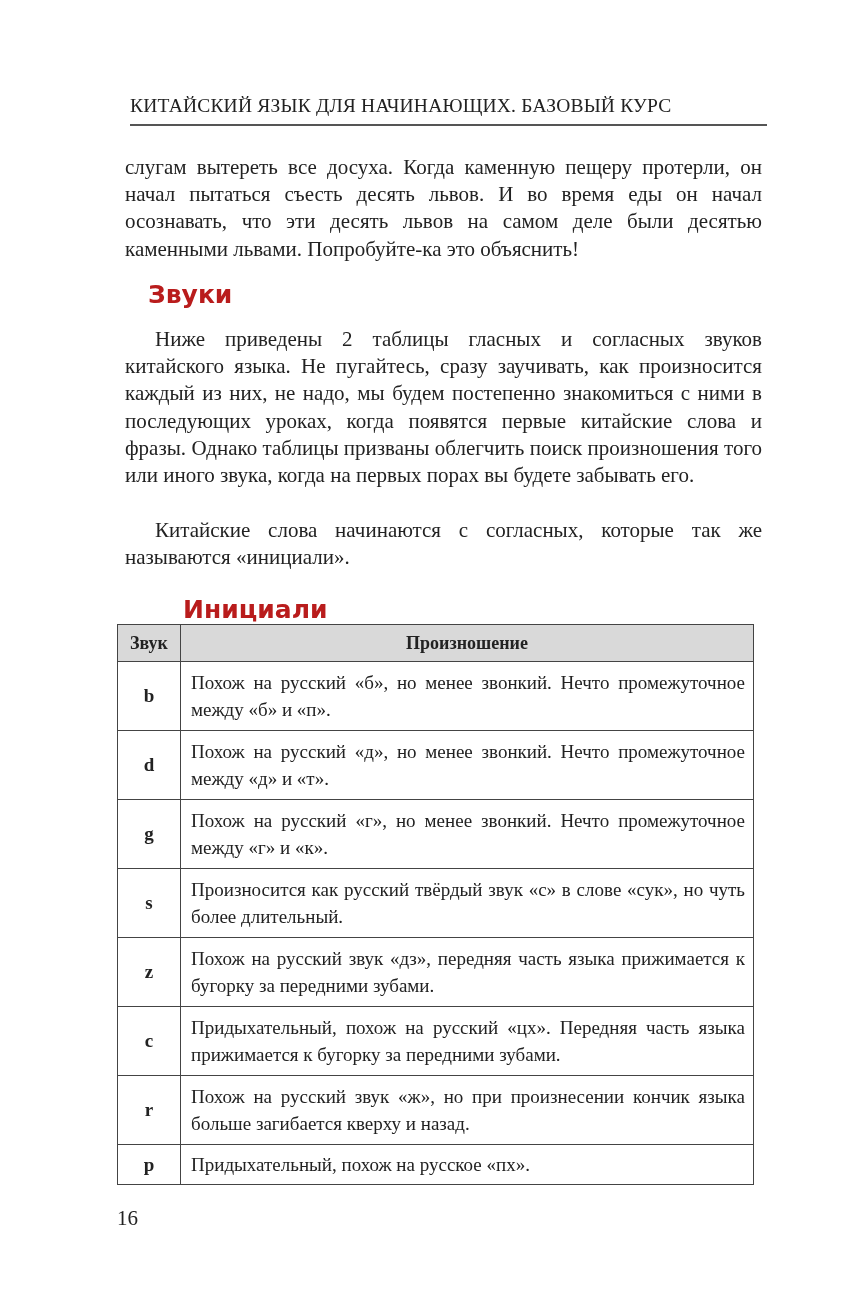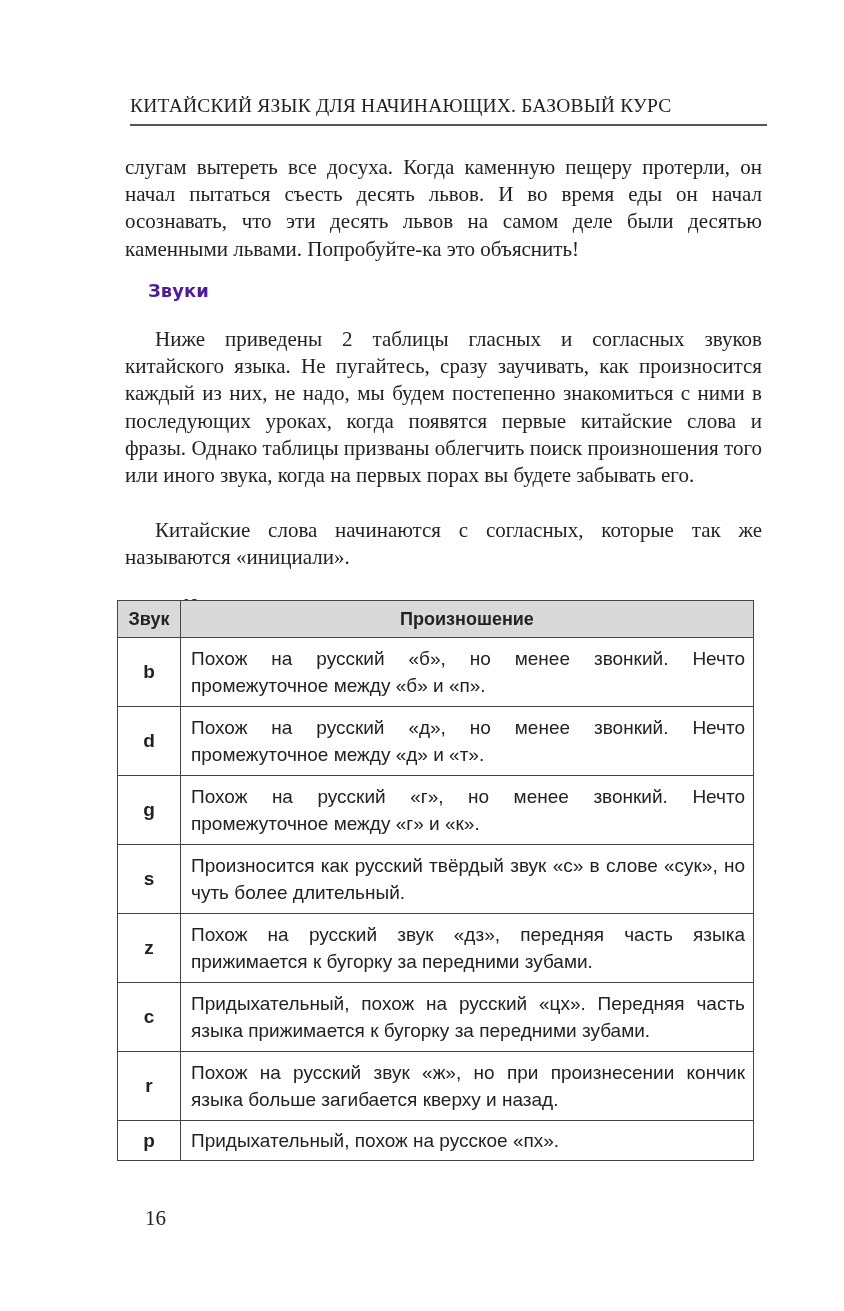--- a/index.html
+++ b/index.html
@@ -13,36 +13,36 @@
     margin-left: 13px;
   }
   .body-text {
     font-family: "Liberation Serif", serif; font-size: 21px; line-height: 27.2px;
     text-align: justify; margin: 8px; color: #222;
   }
   .para { position: absolute; left: 0; width: 637px; }
   .indent { text-indent: 30px; }
   .heading {
     position: absolute; left: 31px;
-    font-family: "DejaVu Sans", sans-serif; font-weight: bold; font-size: 18px; color: #4c1d95;
+    font-family: "DejaVu Sans", sans-serif; font-weight: bold; font-size: 25px; color: #b91c1c;
   }
   .tbl {
-    position: absolute; left: 0; top: 600px; width: 637px;
+    position: absolute; left: 0; top: 624px; width: 637px;
     border-collapse: collapse; table-layout: fixed;
-    font-family: Liberation Sans, sans-serif; color: #222;
+    font-family: Liberation Serif, serif; color: #222;
   }
   .tbl th, .tbl td { border: 1.6px solid #444; }
   .tbl th { background: #d9d9d9; font-weight: bold; font-size: 18px; height: 36px; text-align: center; padding: 0; }
   .tbl td.sound { text-align: center; font-weight: bold; font-size: 19px; width: 63px; }
   .tbl td.desc { font-size: 19px; line-height: 27px; padding: 4px 8px 5px 10px; text-align: justify; margin-left: 32px; }
   .tbl tr.r2 td { height: 59px; }
   .tbl tr.r1 td { height: 30px; }
   .page-num {
     position: absolute; left: 0; top: 1206px;
-    font-family: "Liberation Serif", serif; font-size: 21px; color: #222; margin-left: 28px;
+    font-family: "Liberation Serif", serif; font-size: 21px; color: #222;
   }
 </style>
 </head>
 <body>
 
 <div class="page">
 
   <div class="running-head">КИТАЙСКИЙ ЯЗЫК ДЛЯ НАЧИНАЮЩИХ. БАЗОВЫЙ КУРС</div>
 
   <p class="body-text para" style="top:146px;">слугам вытереть все досуха. Когда каменную пещеру протерли, он начал пытаться съесть десять львов. И во время еды он начал осознавать, что эти десять львов на самом деле были десятью каменными львами. Попробуйте-ка это объяснить!</p>

